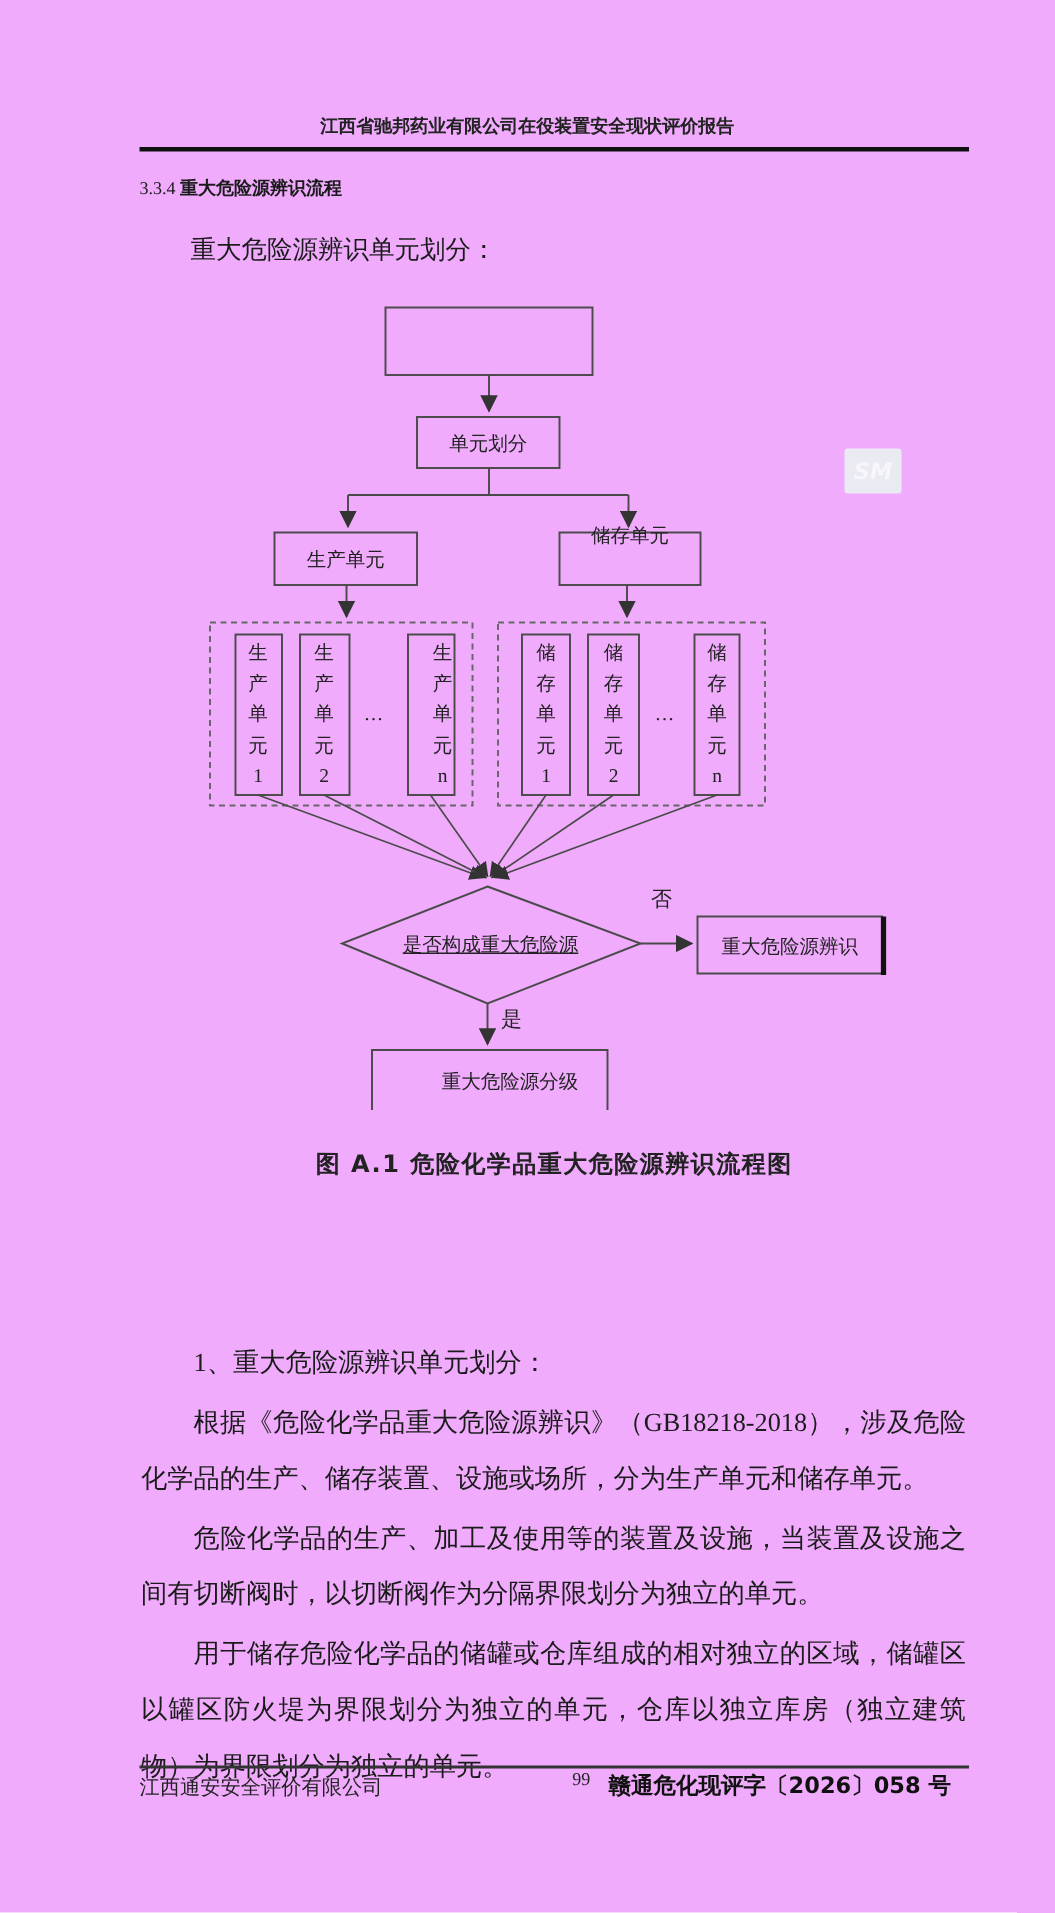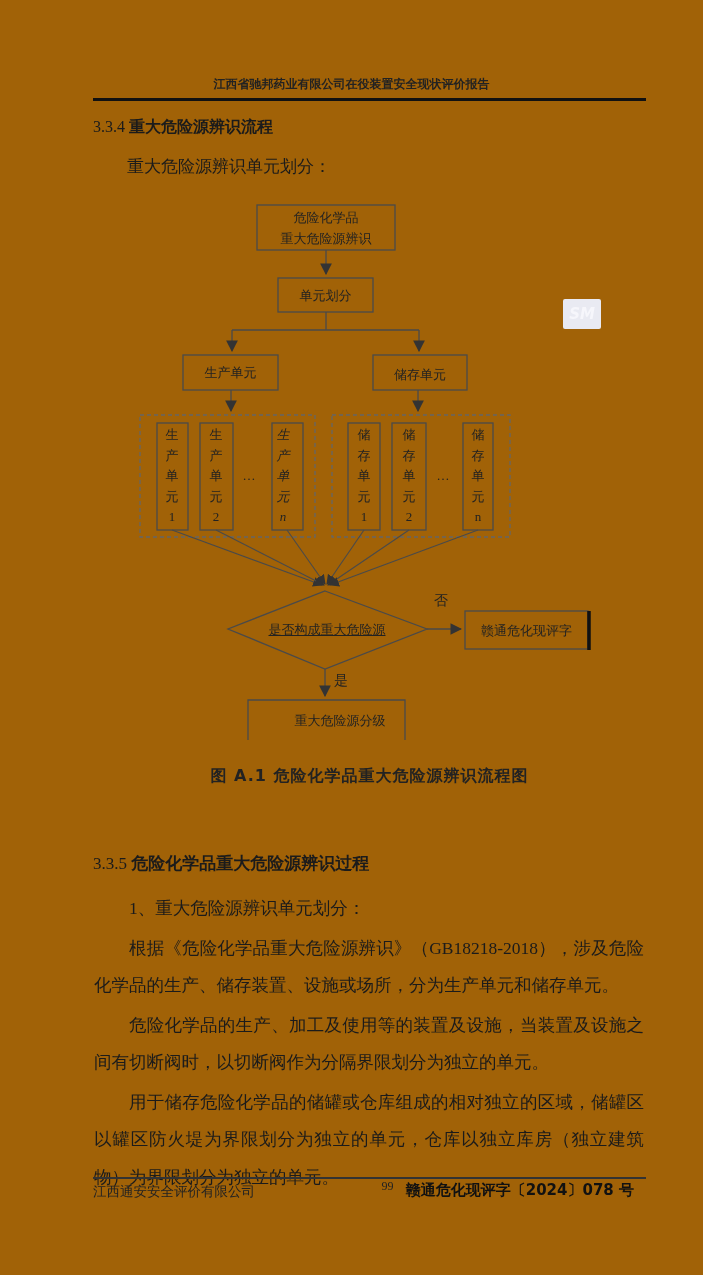--- a/index.html
+++ b/index.html
@@ -1,24 +1,24 @@
 <!DOCTYPE html>
 <html><head>
 <meta charset="utf-8">
 <style>
   html,body{margin:0;padding:0;background:#ffffff;}
-  .page{position:relative;width:703px;height:1275px;background:#a16207;overflow:hidden;
+  .page{position:relative;width:703px;height:1275px;background:#f0abfc;overflow:hidden;
         font-family:"Liberation Serif","DejaVu Serif",serif;color:#1b1b1b;}
   .abs{position:absolute;}
   
   .hdr-title{left:0;top:76px;width:703px;text-align:center;font-size:12px;font-weight:700;
              font-family:"DejaVu Sans","Liberation Sans",sans-serif;color:#222;}
   .hdr-rule{left:93px;top:98px;width:553px;height:3px;background:#111;}
   
-  .h334{left:93px;top:117px;font-size:16px;}
+  .h334{left:93px;top:117px;font-size:12px;}
   .h335{left:93px;top:852px;font-size:17px;}
   .h-num{font-weight:400;}
   .h-title{font-weight:700;font-family:"DejaVu Sans","Liberation Sans",sans-serif;}
   .intro{left:127px;top:155px;font-size:17px;}
   
   .flow{left:85px;top:195px;width:520px;height:575px;}
   .flow svg{position:absolute;left:0;top:0;}
   .fl{position:absolute;font-size:13px;line-height:17px;color:#222;text-align:center;}
   .boxlabel{display:flex;align-items:center;justify-content:center;}
   .vlabel{width:16px;line-height:20.5px;word-break:break-all;text-align:center;}
@@ -100,57 +100,49 @@
 
         <line x1="342" y1="434" x2="376" y2="434" marker-end="url(#ah)"></line>
         <rect x="380" y="416" width="123" height="38"></rect>
         <line x1="504" y1="416" x2="504" y2="455" stroke-width="3.5" stroke="#111"></line>
 
         <line x1="240" y1="474" x2="240" y2="501" marker-end="url(#ah)"></line>
         <path d="M163,545 L163,505 L320,505 L320,545"></path>
       </g>
     </svg>
 
-    <div class="fl" style="left:172px;top:12px;width:138px;line-height:21px;">
-      <div>危险化学品</div>
-      <div>重大危险源辨识</div>
-    </div>
     <div class="fl boxlabel" style="left:193px;top:83px;width:95px;height:34px;">单元划分</div>
     <div class="fl boxlabel" style="left:98px;top:160px;width:95px;height:35px;text-align:right;">生产单元</div>
-    <div class="fl boxlabel" style="left:288px;top:162px;width:94px;height:35px;">储存单元</div>
+    <div class="fl boxlabel" style="left:288px;top:144px;width:94px;height:35px;">储存单元</div>
 
     <div class="fl vlabel" style="left:79px;top:230px;">生产单元1</div>
     <div class="fl vlabel" style="left:123px;top:230px;">生产单元2</div>
     <div class="fl" style="left:153px;top:272px;width:22px;">…</div>
-    <div class="fl vlabel" style="left:190px;top:230px;font-style:italic;">生产单元n</div>
+    <div class="fl vlabel" style="left:202px;top:230px;">生产单元n</div>
 
     <div class="fl vlabel" style="left:271px;top:230px;">储存单元1</div>
     <div class="fl vlabel" style="left:316px;top:230px;">储存单元2</div>
     <div class="fl" style="left:347px;top:272px;width:22px;">…</div>
     <div class="fl vlabel" style="left:385px;top:230px;">储存单元n</div>
 
     <div class="fl" style="left:150px;top:426px;width:184px;text-decoration:underline;">是否构成重大危险源</div>
     <div class="fl" style="left:346px;top:397px;width:20px;font-size:14px;">否</div>
     <div class="fl" style="left:246px;top:477px;width:20px;font-size:14px;">是</div>
-    <div class="fl boxlabel" style="left:380px;top:416px;width:123px;height:38px;">赣通危化现评字</div>
+    <div class="fl boxlabel" style="left:380px;top:416px;width:123px;height:38px;">重大危险源辨识</div>
     <div class="fl boxlabel" style="left:163px;top:505px;width:184px;height:40px;font-family:Liberation Serif, serif;">重大危险源分级</div>
   </div>
 
   <div class="abs caption">图 A.1  危险化学品重大危险源辨识流程图</div>
 
-  <div class="abs h335">
-    <span class="h-num">3.3.5</span>
-    <span class="h-title">危险化学品重大危险源辨识过程</span>
-  </div>
 
   <div class="abs bodytext">
     <p>1、重大危险源辨识单元划分：</p>
     <p>根据《危险化学品重大危险源辨识》（GB18218-2018），涉及危险化学品的生产、储存装置、设施或场所，分为生产单元和储存单元。</p>
     <p>危险化学品的生产、加工及使用等的装置及设施，当装置及设施之间有切断阀时，以切断阀作为分隔界限划分为独立的单元。</p>
     <p>用于储存危险化学品的储罐或仓库组成的相对独立的区域，储罐区以罐区防火堤为界限划分为独立的单元，仓库以独立库房（独立建筑物）为界限划分为独立的单元。</p>
   </div>
 
   <div class="abs ftr-rule"></div>
   <div class="abs ftr-company">江西通安安全评价有限公司</div>
   <div class="abs ftr-page">99</div>
-  <div class="abs ftr-doc">赣通危化现评字〔2024〕078 号</div>
+  <div class="abs ftr-doc">赣通危化现评字〔2026〕058 号</div>
 
 </div>
 
 </body></html>

